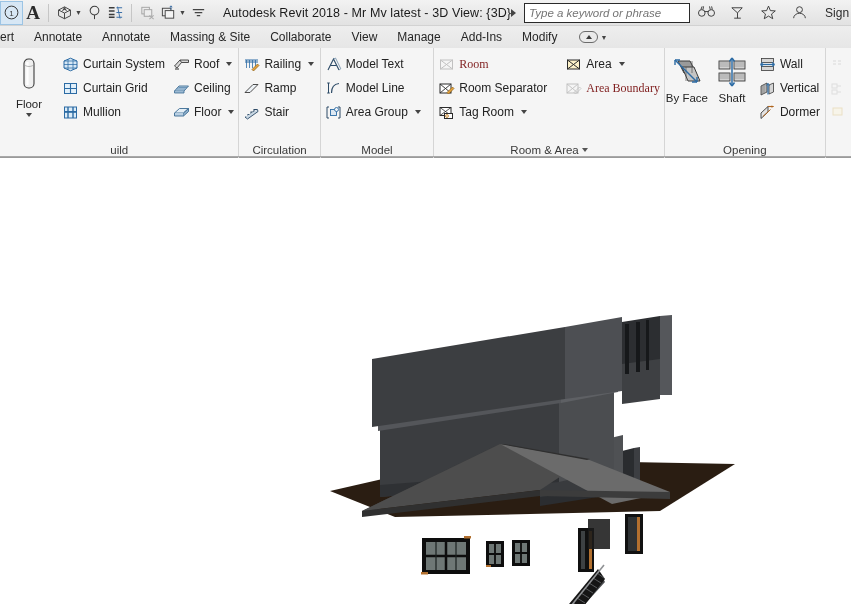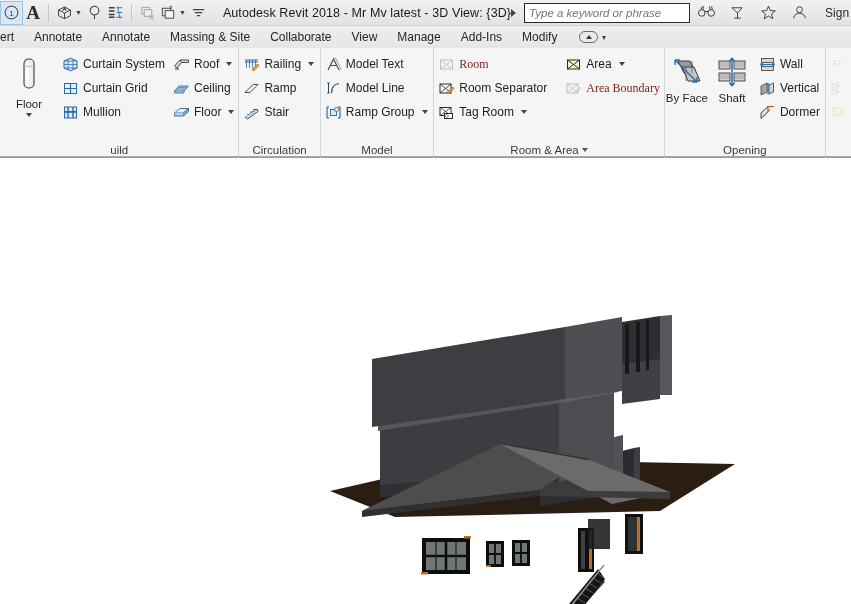--- a/index.html
+++ b/index.html
@@ -374,21 +374,21 @@
               <path d="M6.5 13 C6.5 7, 9 4, 14 3.5" fill="none" stroke="#2c4a66" stroke-width="1.2"></path>
             </svg>
           <span class="lbl">Model Line</span>
         </div>
         <div class="smallbtn">
           <svg class="ico" viewBox="0 0 17 17">
               <path d="M4 3 H2 V14 H4 M13 3 H15 V14 H13" fill="none" stroke="#2c4a66" stroke-width="1"></path>
               <rect x="5.5" y="5.5" width="6" height="6" fill="#dde8f2" stroke="#2c6ba4" stroke-width=".9"></rect>
               <circle cx="11.5" cy="5.5" r="2" fill="#eef3f8" stroke="#2c6ba4" stroke-width=".9"></circle>
             </svg>
-          <span class="lbl">Ramp Group</span>
+          <span class="lbl">Area Group</span>
           <span class="dd"></span>
         </div>
       </div>
     </div>
     <div class="panel-title">Model</div>
   </div>
 
   <div class="panel" style="width:238px">
     <div class="panel-body">
       <div class="col">

